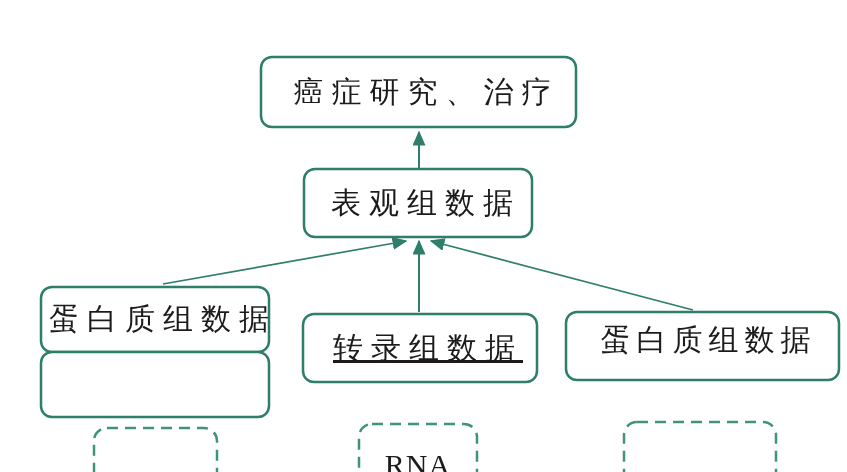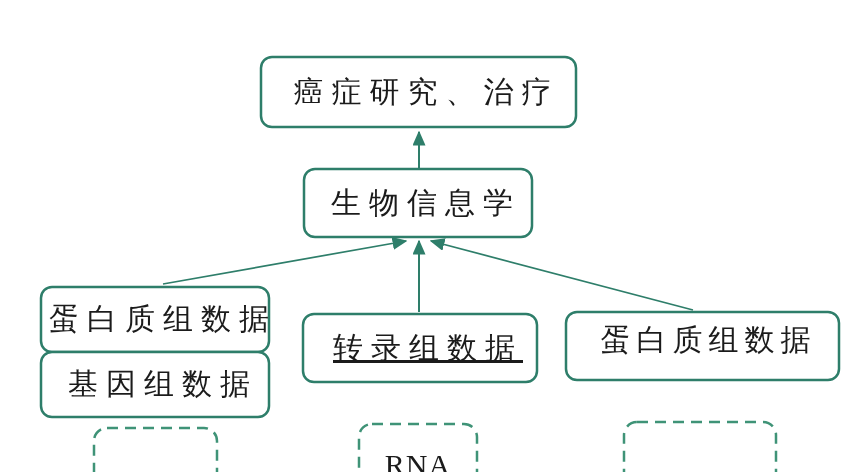--- a/index.html
+++ b/index.html
@@ -49,20 +49,19 @@
     <rect class="box-solid" x="41" y="321" width="228" height="65" rx="11"></rect>
     <rect class="box-solid" x="303" y="283" width="234" height="68" rx="11"></rect>
     <rect class="box-solid" x="566" y="281" width="273" height="68" rx="11"></rect>
 
     <rect class="box-dashed" x="94" y="397" width="123" height="59" rx="13"></rect>
     <rect class="box-dashed" x="359" y="393" width="118" height="63" rx="13"></rect>
     <rect class="box-dashed" x="624" y="391" width="152" height="63" rx="13"></rect>
   </svg>
 
   <div class="node-label cjk" style="left:261px; top:26px;  width:315px; height:70px;">癌症研究、治疗</div>
-  <div class="node-label cjk" style="left:304px; top:138px; width:228px; height:68px;">生物信息学</div>
+  <div class="node-label cjk" style="left:304px; top:138px; width:228px; height:68px;">表观组数据</div>
   <div class="node-label cjk" style="left:41px;  top:256px; width:228px; height:65px;">蛋白质组数据</div>
-  <div class="node-label cjk" style="left:41px;  top:321px; width:228px; height:65px;">基因组数据</div>
   <div class="node-label cjk" style="left:303px; top:283px; width:234px; height:68px;text-decoration:underline;">转录组数据</div>
   <div class="node-label cjk" style="left:566px; top:281px; width:273px; height:56px; letter-spacing:6px; padding-left:6px;">蛋白质组数据</div>
   <div class="node-label latin" style="left:359px; top:402px; width:118px; height:63px;">RNA</div>
 
 </div>
 
 </body></html>

